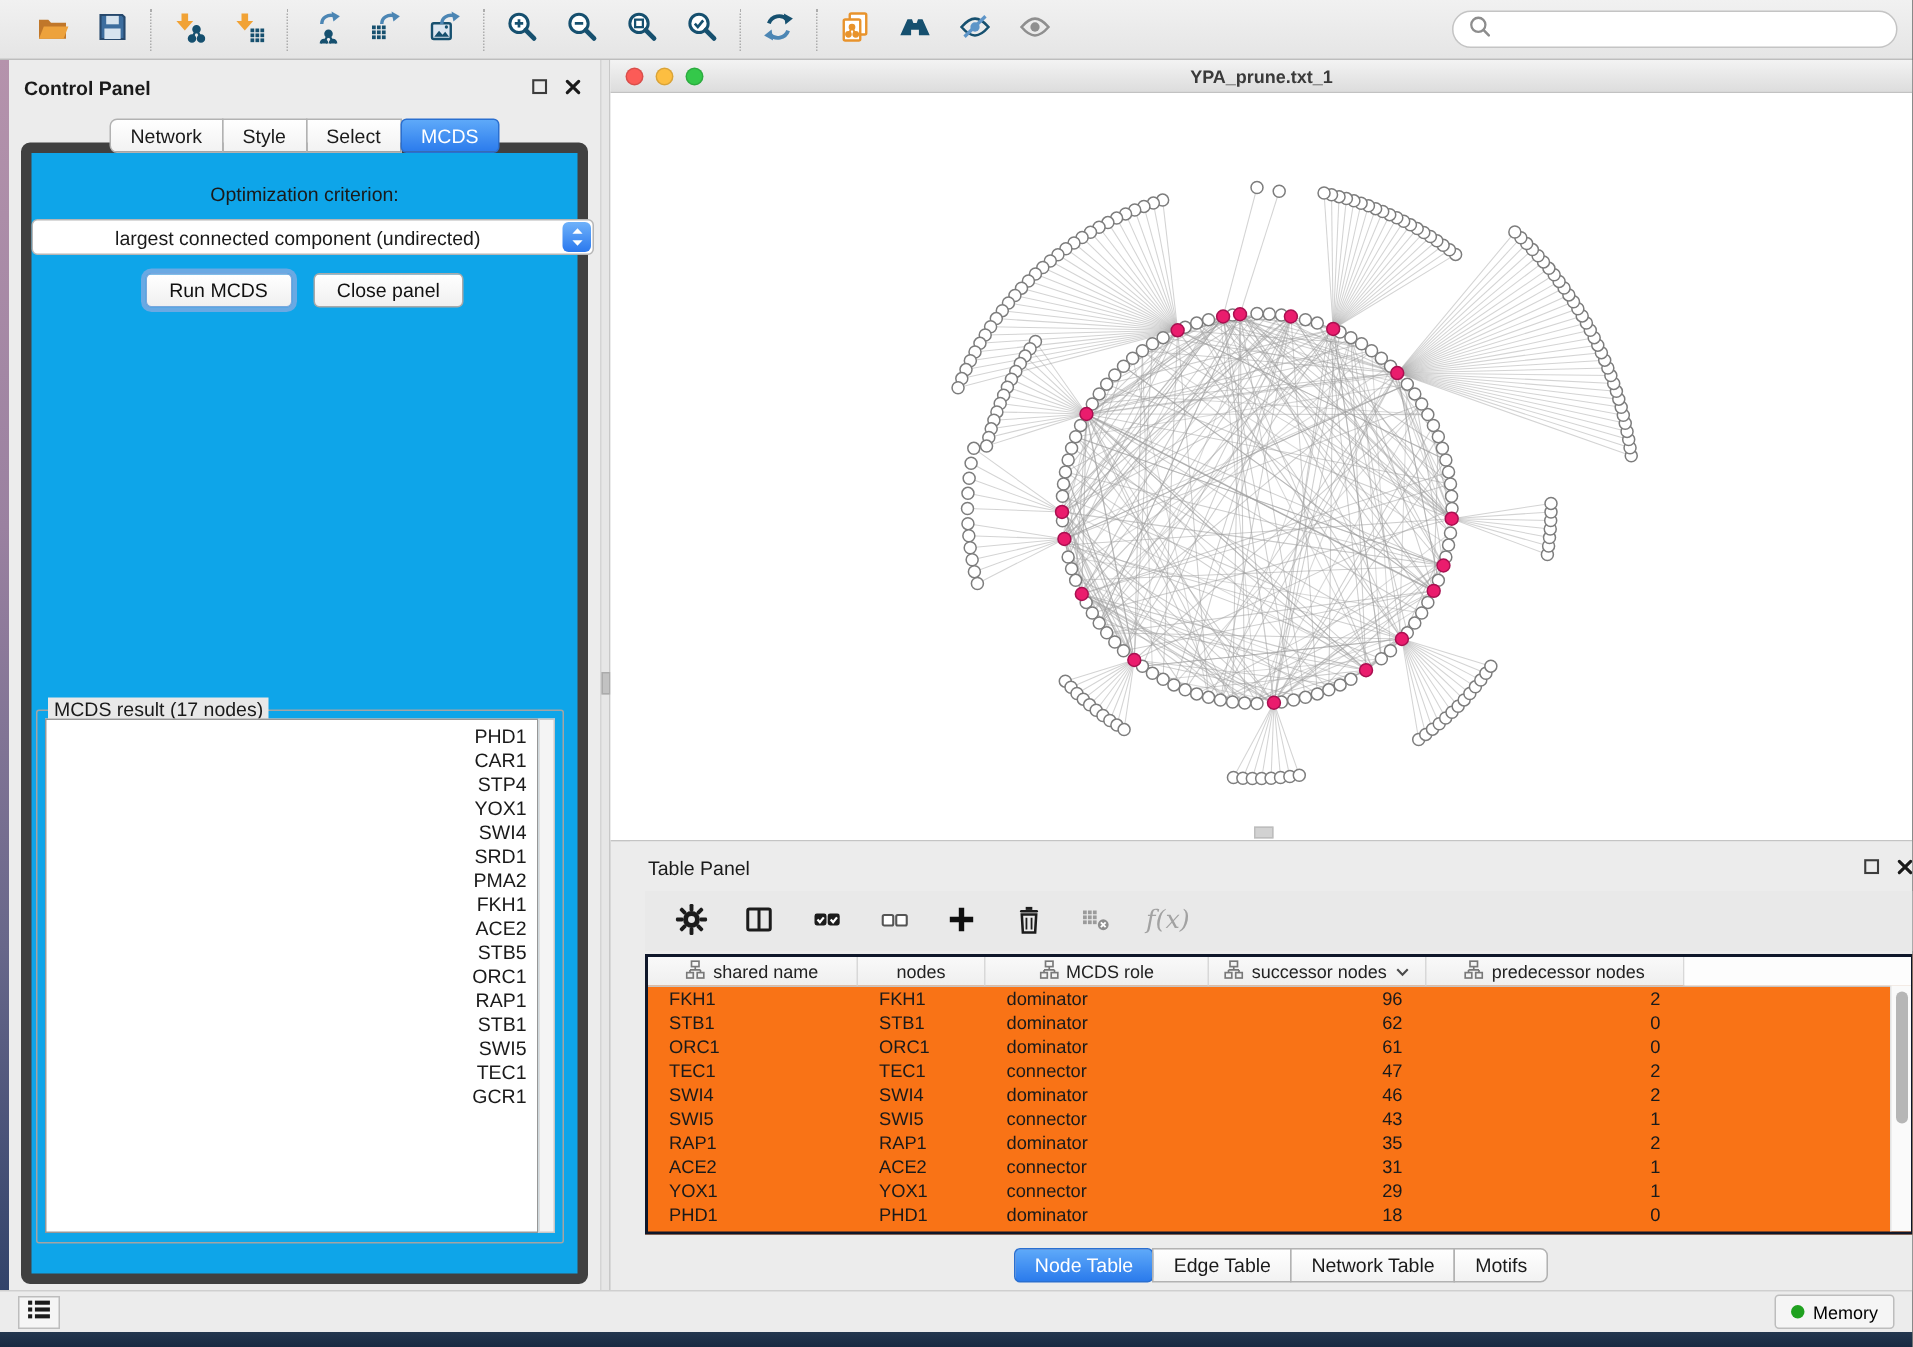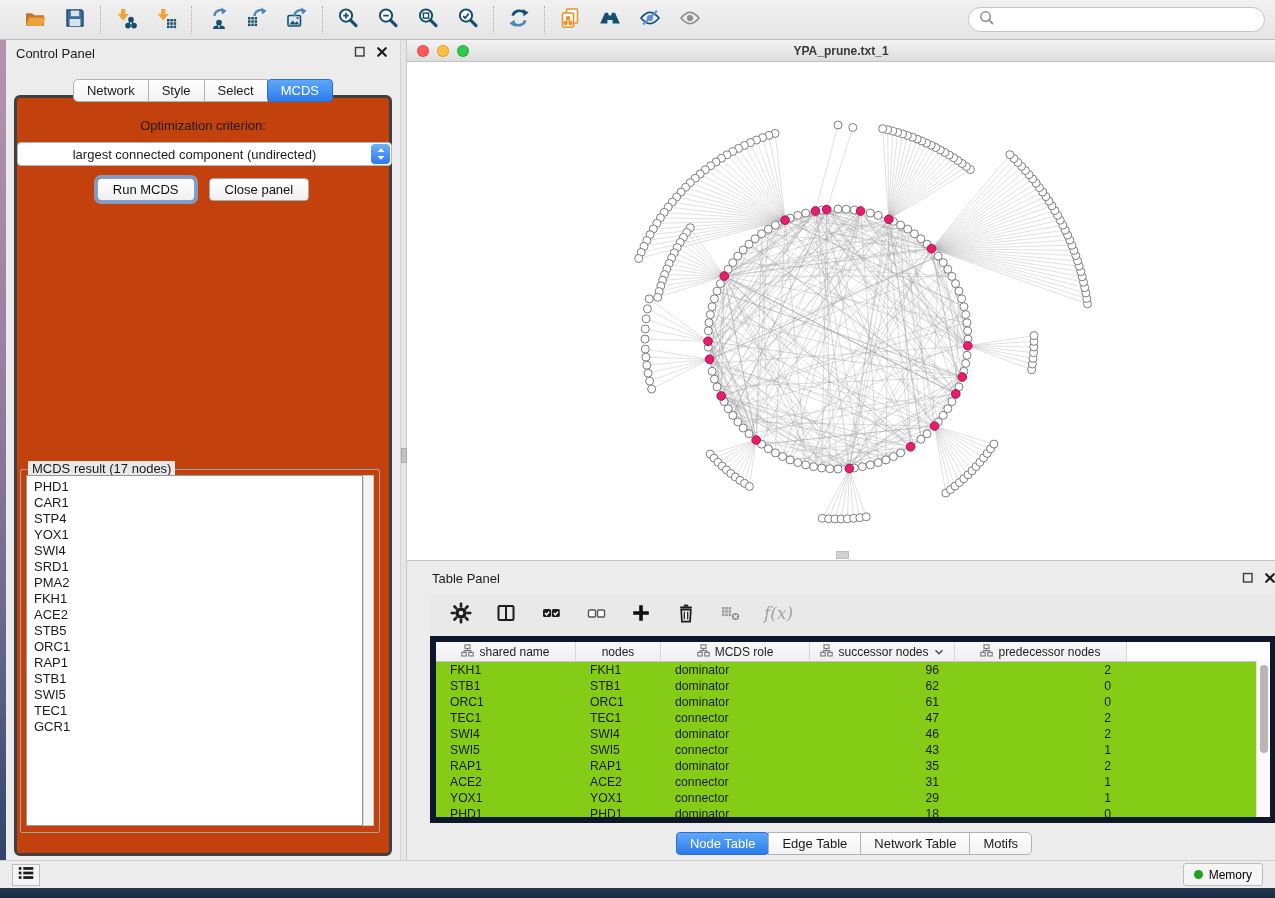--- a/index.html
+++ b/index.html
@@ -17,44 +17,44 @@
                padding:0 9px;box-sizing:border-box;gap:5px;}
   .search-wrap input{border:none;outline:none;flex:1;font-size:12px;background:transparent;
                      font-family:"Liberation Sans",sans-serif;}
   
   .wall-left{position:absolute;left:0;top:40px;width:6px;height:820px;
              background:linear-gradient(#b593ac,#9a81a0 38%,#68678a 72%,#32436a);}
   .wall-bottom{position:absolute;left:0;top:888px;width:1275px;height:10px;
                background:linear-gradient(#24374f,#192a42);}
   
   .control-panel{position:absolute;left:6px;top:40px;width:394px;height:820px;background:#ececec;}
-  .cp-header{height:24px;display:flex;align-items:flex-start;padding:6px 12px 0 10px;}
+  .cp-header{height:24px;display:flex;align-items:center;padding:6px 12px 0 10px;font-weight:bold;}
   .cp-title{font-size:13px;}
   .win-icons{margin-left:auto;display:flex;gap:10px;align-items:center;}
   .win-icons span{display:flex;}
   .cp-tabs{display:flex;justify-content:center;margin-top:9px;position:relative;z-index:2;}
   .seg{font-size:13px;padding:3px 13px;background:linear-gradient(#ffffff,#f2f2f2);
        border:1px solid #b2b2b2;margin-left:-1px;color:#1a1a1a;cursor:default;}
   .seg:first-child{border-radius:5px 0 0 5px;margin-left:0;}
   .seg:last-child{border-radius:0 5px 5px 0;}
   .seg.selected{background:linear-gradient(#5ea9f9,#2b7bec);color:#fff;border-color:#2a6fd0;border-radius:4px;}
-  .cp-body{position:absolute;left:8px;right:8px;top:55px;bottom:4px;background:#c2410c;
-           border:3px solid #404040;border-radius:6px;}
+  .cp-body{position:absolute;left:8px;right:8px;top:55px;bottom:4px;background:#0ea5e9;
+           border:7px solid #404040;border-radius:6px;}
   .opt-label{margin-top:20px;text-align:center;font-size:13px;}
   .combo{margin:9px auto 0;width:375px;height:24px;display:flex;align-items:center;
          background:#fff;border:1px solid #b6b6b6;border-radius:4px;box-sizing:border-box;}
   .combo-text{flex:1;text-align:center;font-size:13px;white-space:nowrap;overflow:hidden;}
   .combo-step{width:19px;height:20px;margin-right:1px;border-radius:4px;flex:none;
               background:linear-gradient(#6fb2fa,#2a78ee);display:flex;align-items:center;justify-content:center;}
   .btn-row{margin-top:12px;display:flex;justify-content:center;gap:14px;}
   .btn{height:23px;padding:0 15px;font-size:13px;background:linear-gradient(#ffffff,#f0f0f0);
        border:1px solid #a9a9a9;border-radius:4px;color:#111;font-family:"Liberation Sans",sans-serif;}
   .btn.focused{box-shadow:0 0 0 3px rgba(122,169,226,.85);border-color:#79a7dd;}
   .result-group{position:absolute;left:3px;right:9px;top:371px;bottom:20px;
-                border:1px solid #a4a4a4;border-radius:2px;}
+                border:1px solid #a4a4a4;border-radius:2px;text-align:right;}
   .result-legend{position:absolute;top:-9px;left:7px;background:#e8e8e8;padding:0 4px;font-size:13px;}
   .result-list{position:absolute;top:5px;left:5px;right:16px;bottom:6px;background:#fff;
                border:1px solid #979797;font-size:13px;line-height:16px;padding:3px 7px;overflow:hidden;}
   .result-scroll{position:absolute;top:5px;bottom:6px;right:5px;width:11px;background:#f4f4f4;
                  border:1px solid #c7c7c7;border-left:1px solid #dcdcdc;box-sizing:border-box;}
   
   .v-splitter{position:absolute;left:400px;top:40px;width:7px;height:820px;background:#e6e6e6;
               border-left:1px solid #d4d4d4;border-right:1px solid #c8c8c8;box-sizing:border-box;}
   .v-grip{position:absolute;top:408px;left:0px;width:4px;height:13px;background:#c2c2c2;border:1px solid #ababab;}
   .h-grip{position:absolute;left:836px;top:551px;width:13px;height:8px;background:#d2d2d2;border:1px solid #bdbdbd;box-sizing:border-box;}
@@ -65,22 +65,22 @@
             display:flex;align-items:center;position:relative;}
   .lights{position:absolute;left:10px;display:flex;gap:8px;}
   .light{width:12px;height:12px;border-radius:50%;box-shadow:inset 0 0 0 1px rgba(0,0,0,.14);}
   .net-title{margin:16px auto;font-size:12px;font-weight:600;color:#3a3a3a;}
   #netSvg{display:block;width:868px;height:498px;}
   
   .table-panel{position:absolute;left:420px;top:561px;width:868px;height:299px;background:#ececec;}
   .tp-header{height:22px;display:flex;align-items:center;padding:6px 12px 0;}
   .tp-toolbar{margin:5px 10px 0;height:40px;background:#e9e9e9;display:flex;align-items:center;
               gap:17px;padding:0 17px;}
-  .tp-table{position:absolute;left:10px;right:12px;top:75px;bottom:37px;background:#84cc16;
-            border:6px solid #0f172a;box-sizing:border-box;overflow:hidden;}
+  .tp-table{position:absolute;left:10px;right:12px;top:75px;bottom:37px;background:#f97316;
+            border:2px solid #0f172a;box-sizing:border-box;overflow:hidden;}
   .thead{display:flex;height:19px;background:linear-gradient(#f9f9f9,#efefef);border-bottom:1px solid #c5c5c5;}
   .th{display:flex;align-items:center;justify-content:center;gap:5px;font-size:12px;color:#222;
       border-right:1px solid #d8d8d8;box-sizing:border-box;flex:none;}
   .th.filler{flex:1;border-right:none;background:#fdfdfd;}
   .tr{display:flex;height:16px;}
   .td{font-size:12.2px;line-height:16px;box-sizing:border-box;white-space:nowrap;flex:none;}
   .td.text{padding-left:14px;}
   .td.num{text-align:right;padding-right:16px;}
   .tscroll{position:absolute;top:19px;bottom:0;right:0;width:13px;background:#fafafa;border-left:1px solid #e2e2e2;}
   .thumb{position:absolute;top:4px;right:2px;width:8px;height:88px;background:#b6b6b6;border-radius:4px;}

